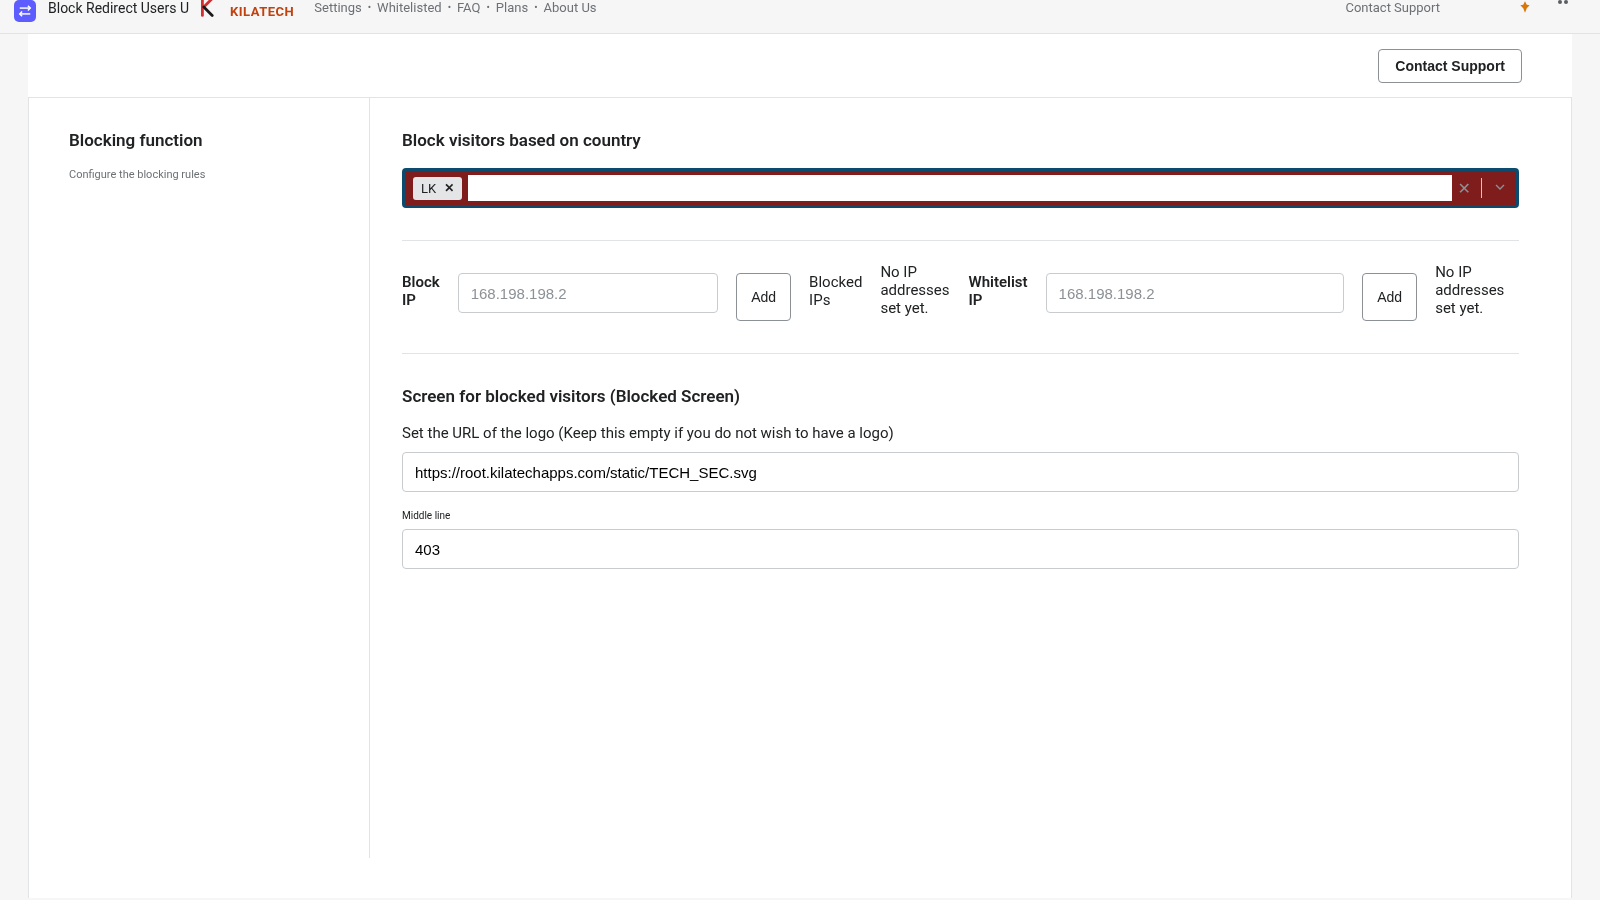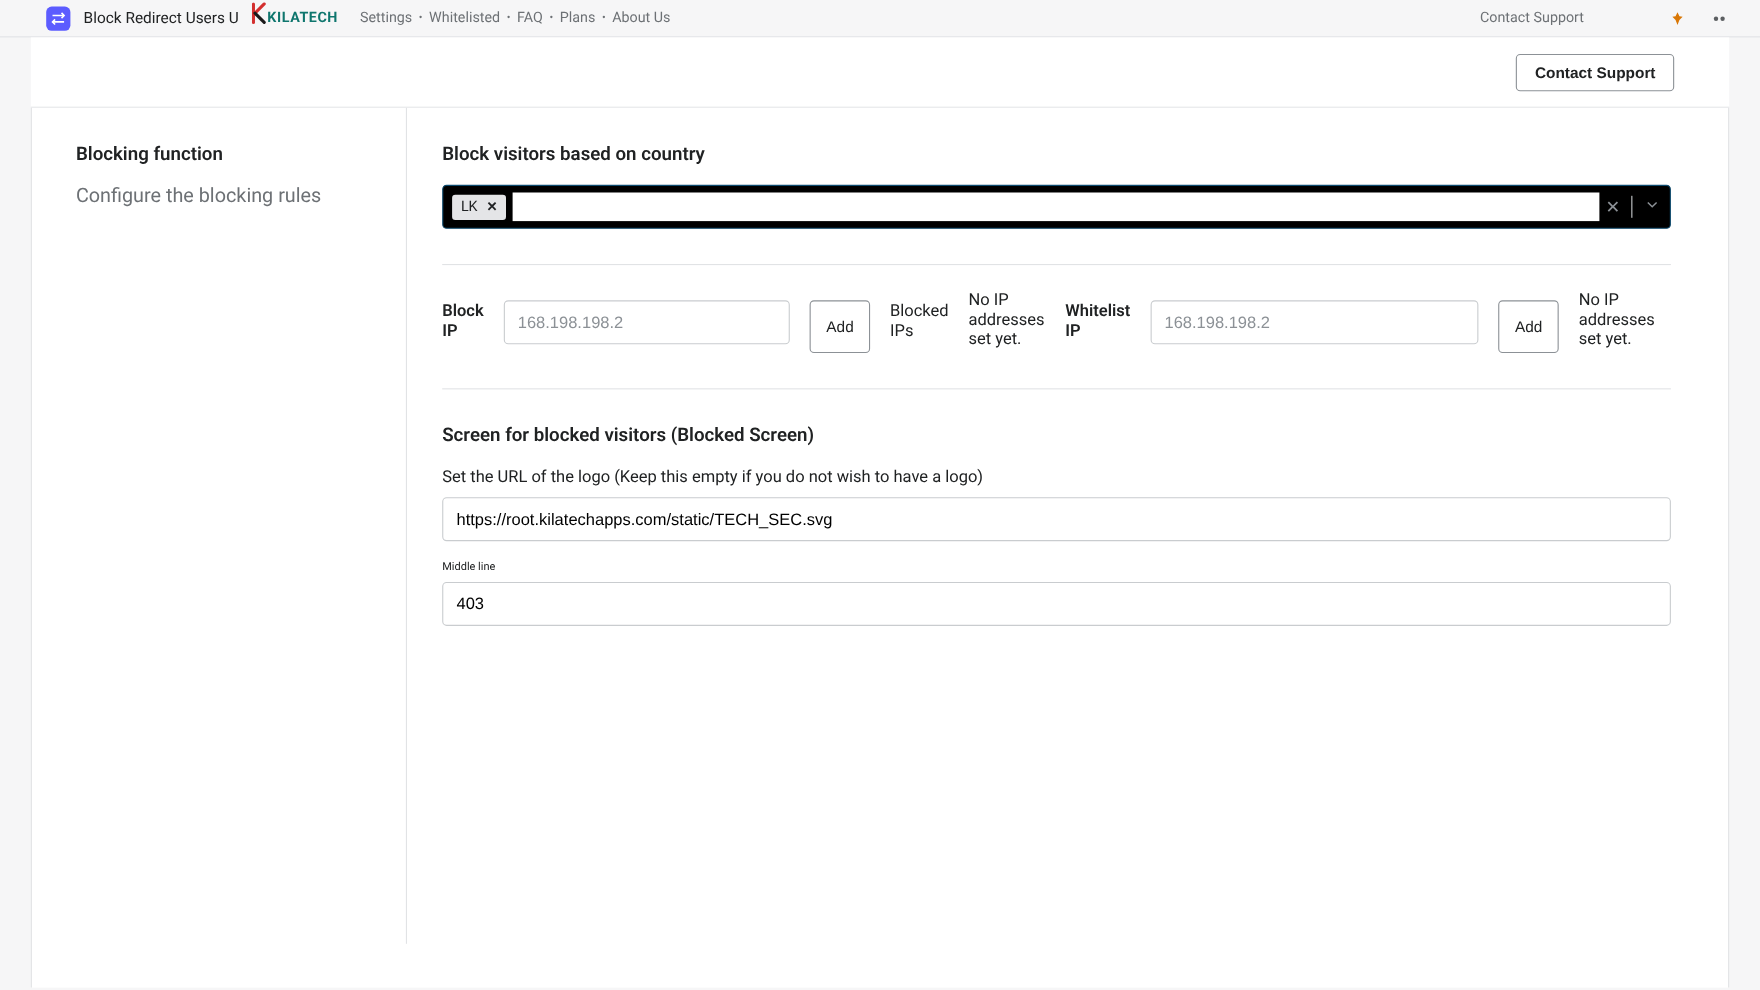--- a/index.html
+++ b/index.html
@@ -4,40 +4,40 @@
 <style>
   * { box-sizing: border-box; margin: 0; padding: 0; }
   body {
     font-family: -apple-system, BlinkMacSystemFont, "Segoe UI", Roboto, Helvetica, Arial, sans-serif;
     background: #f6f6f7;
     color: #202223;
     font-size: 14px;
   }
   .topbar {
     display: flex;
-    align-items: center;
+    align-items: flex-start;
     height: 34px;
-    padding: 0 12px 0 42px;
+    padding: 0 12px 0 14px;
     background: #f6f6f7;
     border-bottom: 1px solid #e1e3e5;
     gap: 8px;
   }
   .app-icon {
     width: 22px; height: 22px;
     background: #5c5cff;
     border-radius: 5px;
     display: flex; align-items: center; justify-content: center;
   }
   .app-icon svg { width: 14px; height: 14px; }
   .app-name { font-size: 14px; color: #202223; margin-left: 4px; }
   .brand-logo {
-    display: flex; align-items: center; gap: 0;
+    display: flex; align-items: center; gap: 15px;
     margin-left: 4px;
     font-weight: 700; font-size: 13px; letter-spacing: 0.5px;
-    color: #0f766e;
+    color: #c2410c;
   }
   .brand-logo .k-mark { position: relative; top:-3px; }
   .brand-logo .k-mark svg { width: 14px; height: 20px; }
   .nav-links {
     display: flex; align-items: center;
     gap: 6px;
     margin-left: 12px;
     color: #6d7175;
     font-size: 13px;
   }
@@ -79,36 +79,36 @@
     border-left: 1px solid #e1e3e5;
     border-right: 1px solid #e1e3e5;
     min-height: calc(100vh - 100px);
     padding: 0 20px 40px 20px;
   }
   .sidebar {
     flex: 0 0 320px;
     padding: 32px 20px 0 20px;
   }
   .sidebar h2 { font-size: 17px; font-weight: 600; margin-bottom: 18px; }
-  .sidebar p { color: #6d7175; font-size: 18px; }
+  .sidebar p { color: #6d7175; font-size: 11px; }
   .main {
     flex: 1;
     padding: 32px 32px 0 32px;
     border-left: 1px solid #e1e3e5;
   }
   .section-title { font-size: 17px; font-weight: 600; margin-bottom: 18px; }
   .select-all-btn { margin-bottom: 18px; }
 
   .multi-select {
     display: flex; align-items: center;
-    border: 1px solid #0c4a6e;
+    border: 3px solid #0c4a6e;
     border-radius: 4px;
     min-height: 40px;
     padding: 4px 8px;
-    background: #000000;
+    background: #7f1d1d;
     gap: 6px;
   }
   .ms-tag {
     display: inline-flex; align-items: center; gap: 8px;
     background: #e4e5e7;
     border-radius: 3px;
     padding: 4px 8px;
     font-size: 13px;
     color: #202223;
   }

